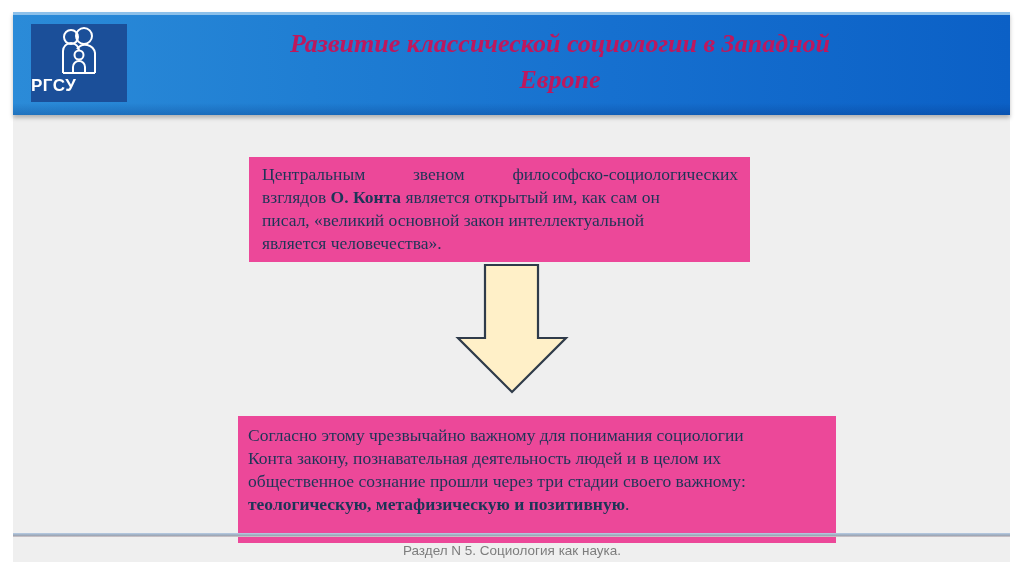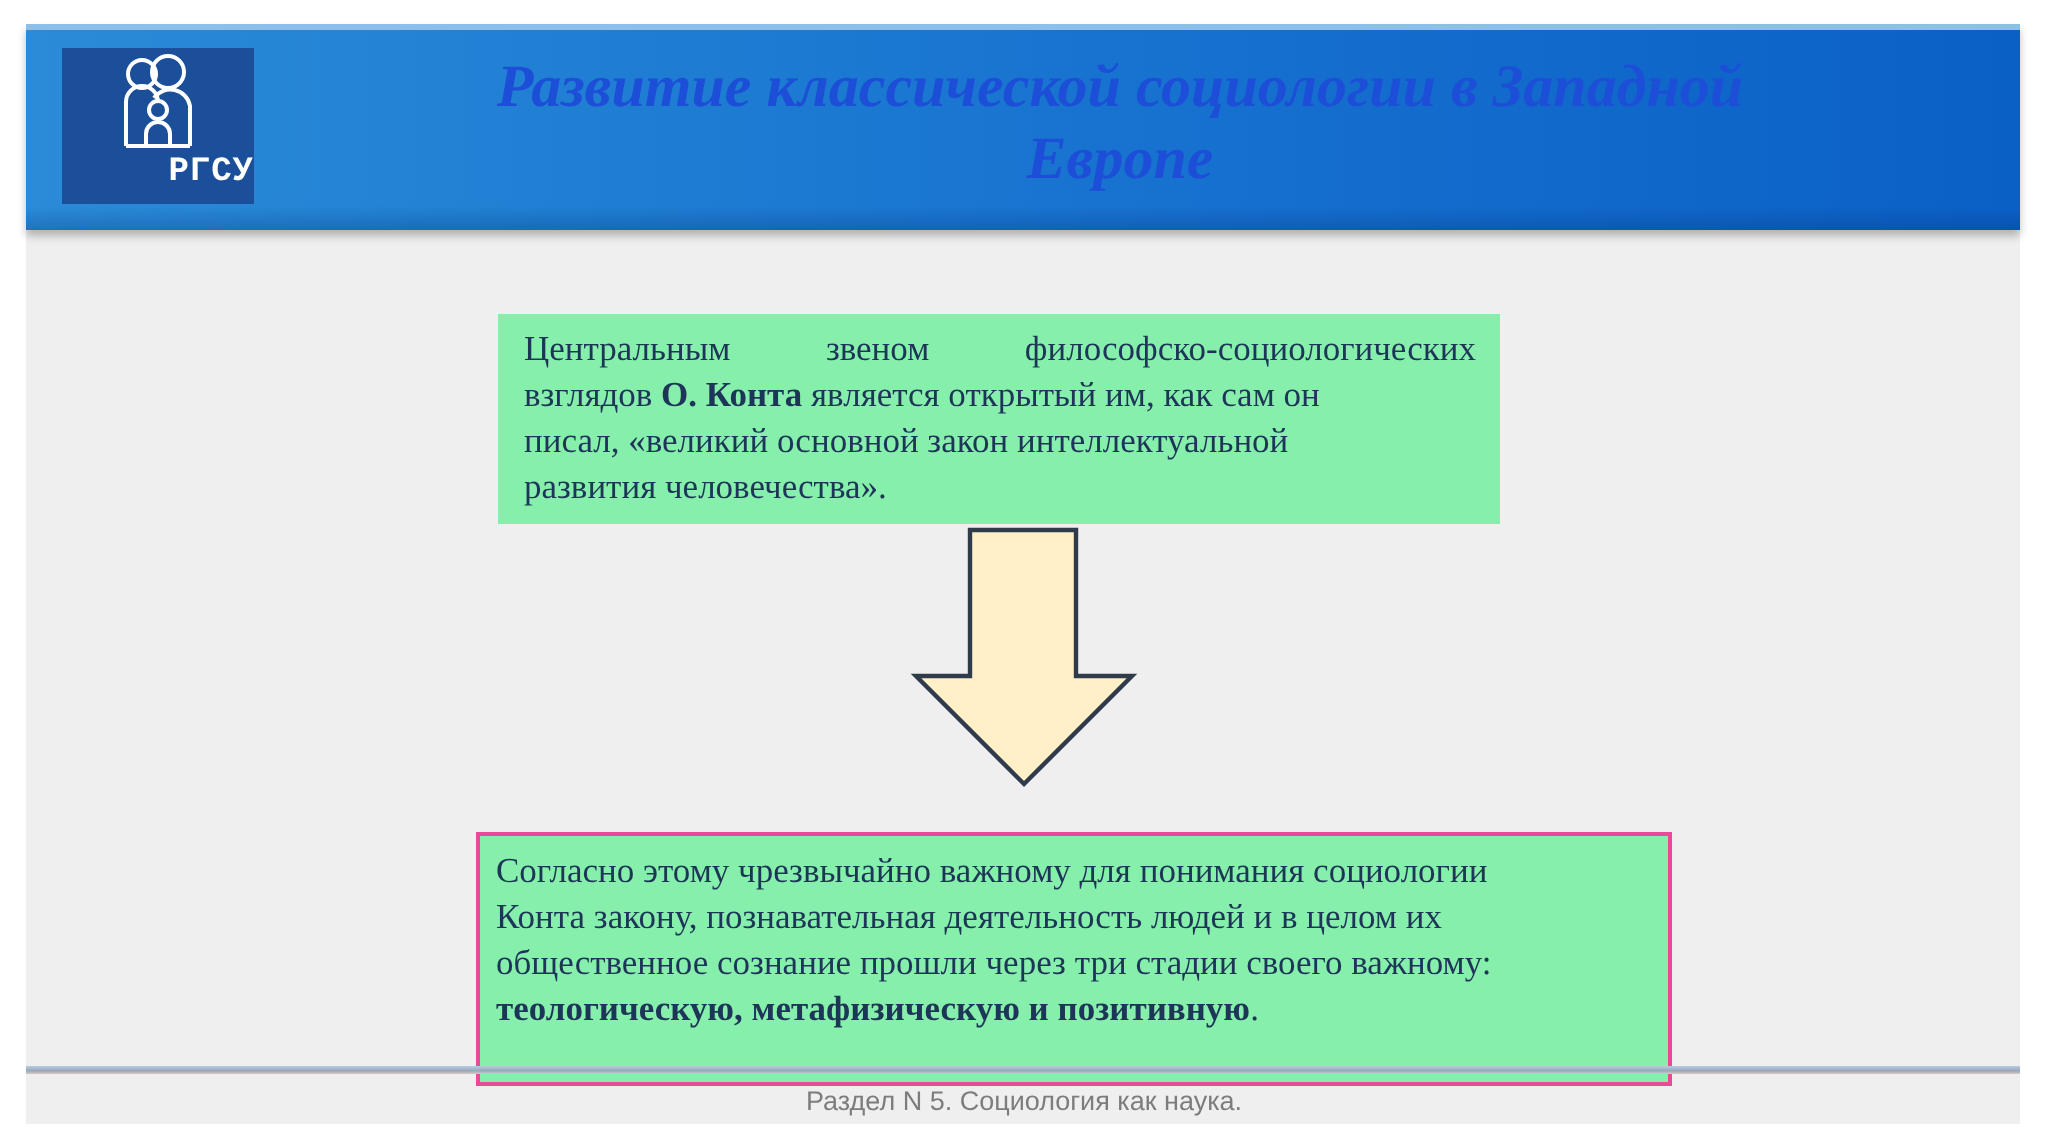--- a/index.html
+++ b/index.html
@@ -24,32 +24,32 @@
     .banner::after {
       content: ""; position: absolute; left: 0; right: 0; bottom: 0; height: 12px;
       background: linear-gradient(180deg, rgba(255,255,255,0) 0%, rgba(0,40,110,0.25) 100%);
     }
     .logo {
       position: absolute; left: 31px; top: 24px; width: 96px; height: 78px;
       background: #1b4f99;
     }
     .logo svg { position: absolute; left: 24px; top: 3px; }
     .logo-text {
-      position: absolute; left: 0; right: 0; bottom: 6px; text-align: right;
-      color: #ffffff; font-family: Liberation Mono, monospace; font-weight: bold;
+      position: absolute; left: 0; right: 0; bottom: 6px; text-align: left;
+      color: #ffffff; font-family: Liberation Sans, sans-serif; font-weight: bold;
       font-size: 17px; letter-spacing: 0.5px;
     }
     .title {
       position: absolute; left: 160px; width: 800px; top: 26px;
-      text-align: center; color: #1d4ed8;
+      text-align: center; color: #be185d;
       font-family: "Liberation Serif", serif; font-style: italic; font-weight: bold;
-      font-size: 30px; line-height: 36px;
+      font-size: 26px; line-height: 36px;
     }
     .box {
-      position: absolute; background: #86efac; color: #1d3557;
+      position: absolute; background: #ec4899; color: #1d3557;
       font-family: "Liberation Serif", serif; font-size: 17.5px; line-height: 23px;
     }
     .box-top {
       left: 249px; top: 157px; width: 476px; height: 93px;
       padding: 6px 12px 6px 13px;
     }
     .box-bottom {
       left: 238px; top: 416px; width: 560px; height: 110px;
       padding: 6px 26px 7px 8px;
       border: 2px solid #ec4899;
@@ -92,21 +92,21 @@
 <div class="title">
   <div>Развитие классической социологии в Западной</div>
   <div>Европе</div>
 </div>
 
 <div class="box box-top">
   <p>
     <span class="justify-line">Центральным   звеном   философско-социологических</span>
     <span><span>взглядов </span><b>О. Конта</b><span> является открытый им, как сам он</span></span><br>
     <span>писал, «великий основной закон интеллектуальной</span><br>
-    <span>развития человечества».</span>
+    <span>является человечества».</span>
   </p>
 </div>
 
 <svg class="arrow" width="116" height="134" viewBox="0 0 116 134">
   <polygon points="30,2 83,2 83,75 111,75 57,129 3,75 30,75" fill="#fff0c8" stroke="#2f3b4a" stroke-width="2.2" stroke-linejoin="miter"></polygon>
 </svg>
 
 <div class="box box-bottom">
   <p>
     <span>Согласно этому чрезвычайно важному для понимания социологии</span><br>

